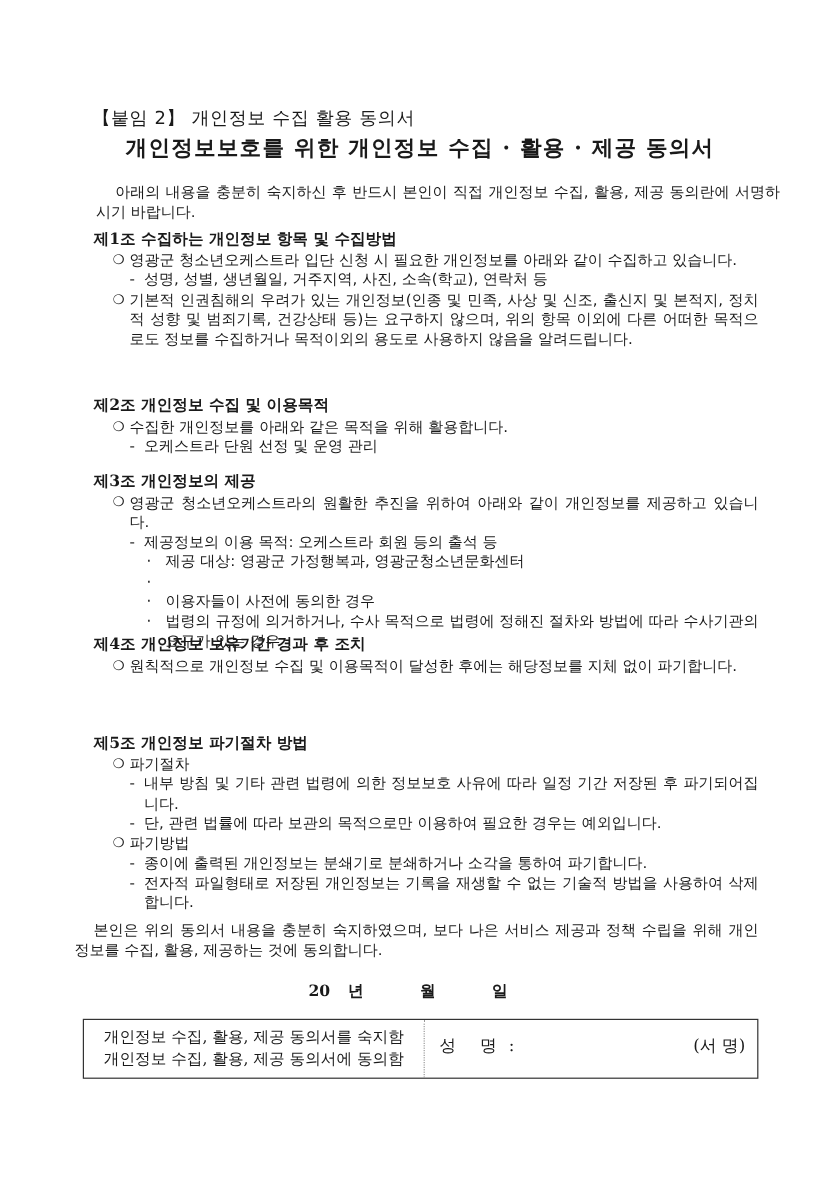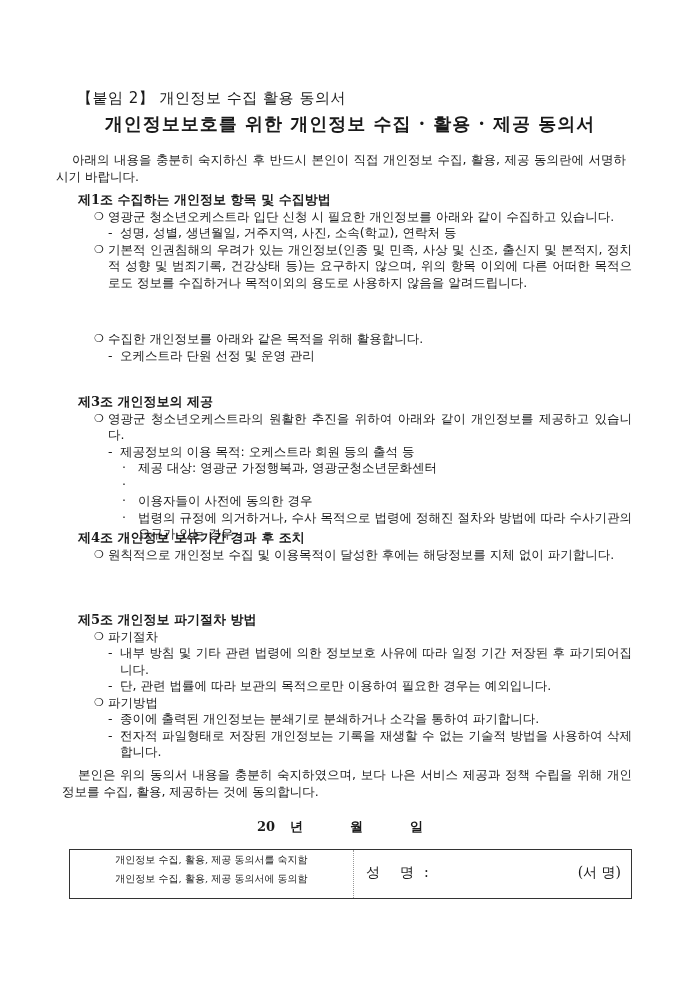--- a/index.html
+++ b/index.html
@@ -16,21 +16,21 @@
     .attach-title {
       position: absolute; left: 77px; top: 88px;
       font-size: 15px; line-height: 20px; letter-spacing: 0.5px;
     }
     .main-title {
       position: absolute; left: 0; width: 700px; top: 112px; text-align: center;
       font-family: "DejaVu Serif", "Liberation Serif", serif;
       font-size: 18px; line-height: 24px; font-weight: bold; letter-spacing: 1px;
     }
     .intro {
-      position: absolute; left: 56px; top: 152px; width: 570px;
+      position: absolute; left: 80px; top: 152px; width: 570px;
       text-align: justify; text-indent: 16px;
     }
     .section { position: absolute; left: 78px; width: 554px; }
     .sec-title {
       font-family: "DejaVu Serif", "Liberation Serif", serif;
       font-weight: bold; font-size: 13px; line-height: 16.5px;
     }
     .bullet { display: flex; padding-left: 16px; }
     .bullet .mark {
       width: 14px; flex: 0 0 14px; font-size: 11px; font-weight: bold;
@@ -50,22 +50,22 @@
       position: absolute; top: 819px; left: 0; width: 659px; height: 20px;
       font-family: "DejaVu Serif", "Liberation Serif", serif; font-weight: bold; font-size: 13px;
     }
     .date-line span { position: absolute; top: 0; }
     .sign-box {
       position: absolute; left: 69px; top: 849px; width: 563px; height: 50px;
       border: 1.5px solid #333; display: flex;
     }
     .sign-left {
       width: 284px; border-right: 1px dotted #999;
-      display: flex; flex-direction: column; align-items: center;
-      font-family: "DejaVu Serif", "Liberation Serif", serif; font-size: 10px; line-height: 19px;
+      display: flex; flex-direction: column; justify-content: center; align-items: center;
+      font-family: "DejaVu Serif", "Liberation Serif", serif; font-size: 13px; line-height: 19px;
     }
     .sign-right {
       flex: 1; position: relative;
       font-family: "DejaVu Serif", "Liberation Serif", serif; font-size: 14px;
     }
     .sign-right .label { position: absolute; left: 12px; top: 14px; letter-spacing: 20px; }
     .sign-right .colon { position: absolute; left: 70px; top: 14px; }
     .sign-right .sig { position: absolute; right: 10px; top: 14px; }
   </style>
 </head>
@@ -88,20 +88,21 @@
       <span class="mark">-</span>
       <span class="text">성명, 성별, 생년월일, 거주지역, 사진, 소속(학교), 연락처 등</span>
     </div>
     <div class="bullet">
       <span class="mark">❍</span>
       <span class="text">기본적 인권침해의 우려가 있는 개인정보(인종 및 민족, 사상 및 신조, 출신지 및 본적지, 정치적 성향 및 범죄기록, 건강상태 등)는 요구하지 않으며, 위의 항목 이외에 다른 어떠한 목적으로도 정보를 수집하거나 목적이외의 용도로 사용하지 않음을 알려드립니다.</span>
     </div>
   </div>
 
   <div class="section" style="top:331px;">
+    <div class="sec-title">제2조 개인정보 수집 및 이용목적</div>
     <div class="bullet">
       <span class="mark">❍</span>
       <span class="text">수집한 개인정보를 아래와 같은 목적을 위해 활용합니다.</span>
     </div>
     <div class="dash">
       <span class="mark">-</span>
       <span class="text">오케스트라 단원 선정 및 운영 관리</span>
     </div>
   </div>
 

